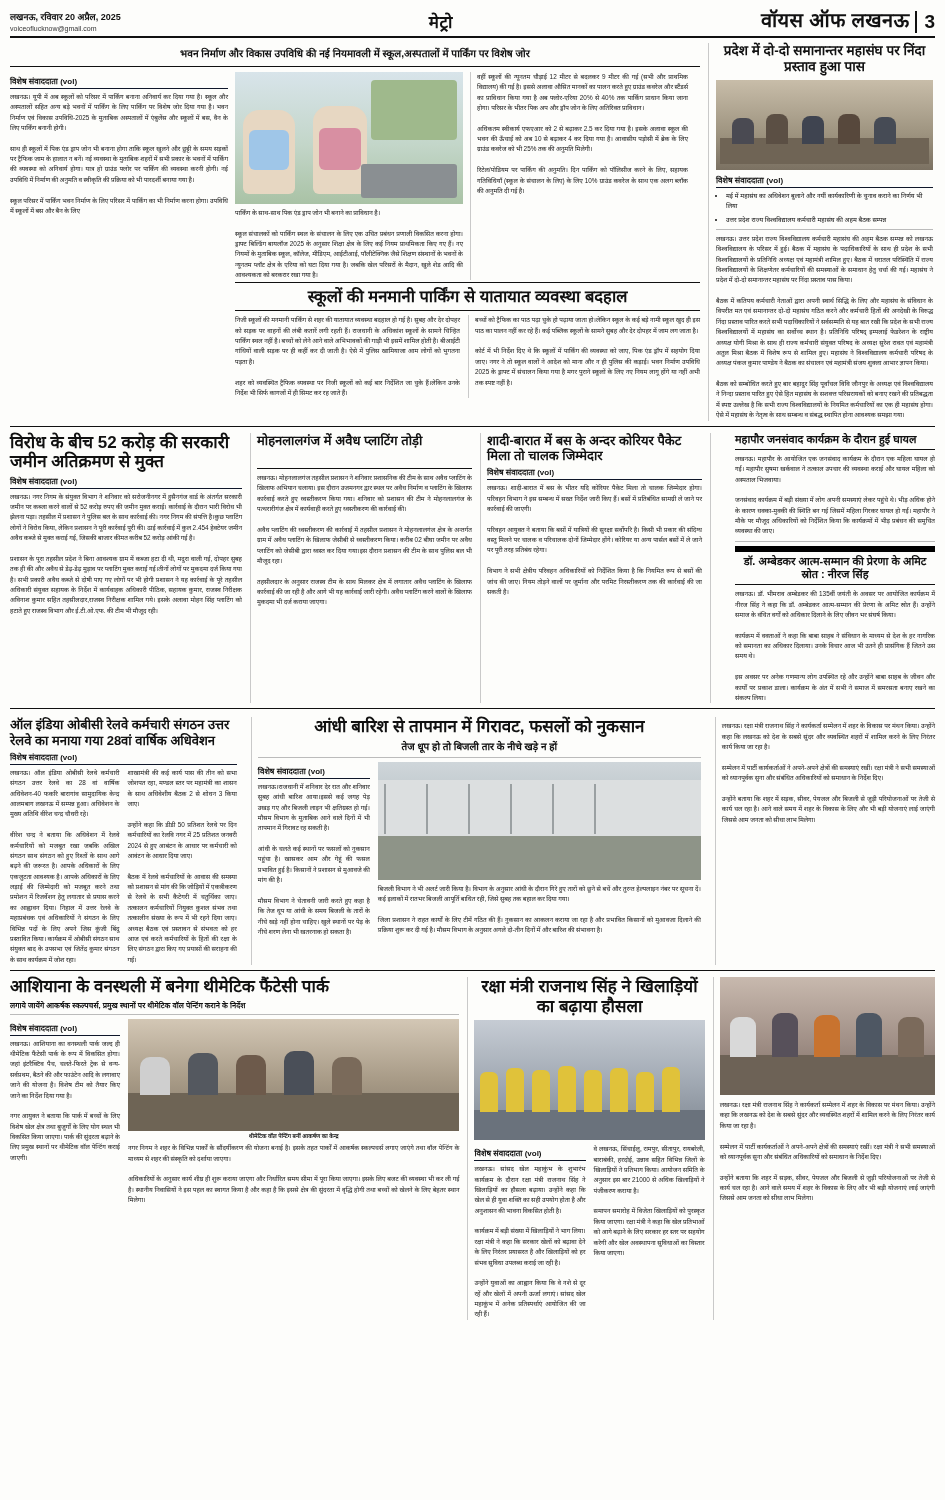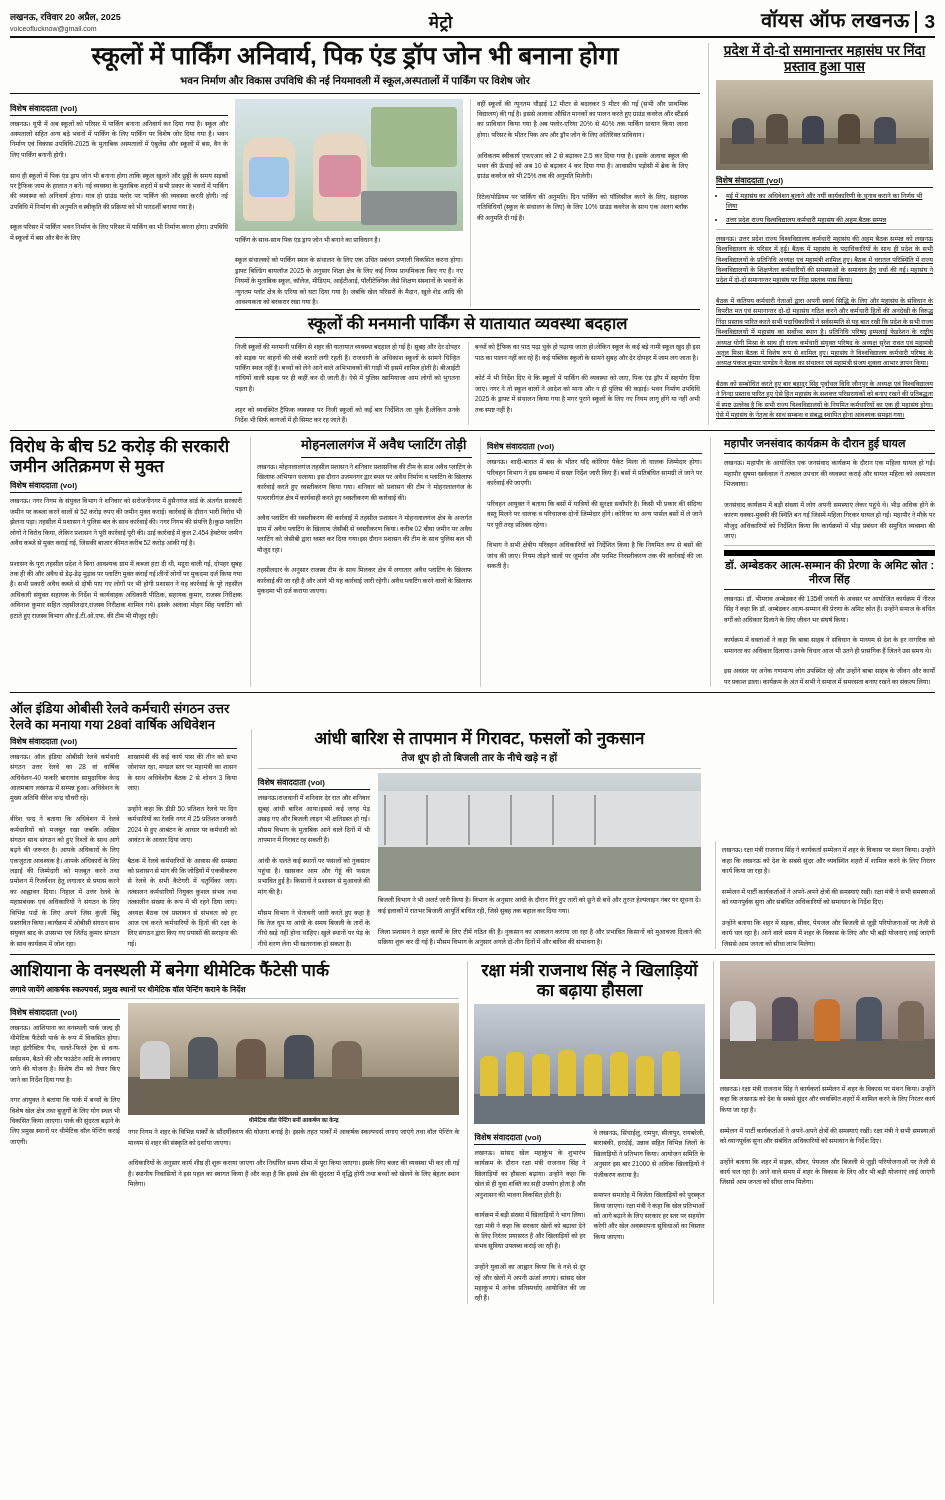--- a/index.html
+++ b/index.html
@@ -35,21 +35,21 @@
   .cols { display:flex; gap:8px; }
   .col { flex:1; }
 
   
   .photo { background:#cfd3cf; position:relative; overflow:hidden; border:0px solid #bbb; }
   .cap { font-size:5.8px; text-align:center; line-height:1.3; padding-top:2px; color:#222; }
 
   
   .top { display:flex; gap:8px; margin-top:5px; }
   .top-main { width:690px; }
-  .top-side { width:225px;text-decoration:underline; }
+  .top-side { width:225px; }
 
   .lead-hl { font-size:24.5px; font-weight:bold; text-align:center; line-height:1.1; }
   .lead-sub { font-size:10.2px; font-weight:bold; text-align:center; margin-top:5px; line-height:1.25; }
 
   .t3 { display:flex; gap:7px; margin-top:5px; }
   .t3 .c { width:218px; }
   .t3 .cmid { width:228px; }
 
   .side-hl { font-size:13.6px; font-weight:bold; line-height:1.18; text-align:center; }
   .bullets { font-size:6.4px; line-height:1.55; }
@@ -60,21 +60,21 @@
 
   
   .band2 { display:flex; gap:8px; margin-top:6px; }
   .b2a { width:232px; } .b2b { width:222px; } .b2c { width:222px; } .b2d { width:225px; }
 
   .hl-lg { font-size:17px; font-weight:bold; line-height:1.15; }
   .hl-md { font-size:13px; font-weight:bold; line-height:1.18; }
   .hl-sm { font-size:11px; font-weight:bold; line-height:1.2; }
 
   
-  .band3 { display:flex; gap:14px; margin-top:8px;align-items:flex-end; }
+  .band3 { display:flex; gap:14px; margin-top:8px; }
 
   
   .band4 { display:flex; gap:8px; margin-top:6px; }
   .photo-room { background:linear-gradient(180deg,#c8bda9 0%,#9d937f 60%,#7b7162 100%); }
   .photo-kids { background:linear-gradient(180deg,#d8e4ea 0%,#c3d6c9 55%,#a9c2a5 100%); }
   .photo-road { background:linear-gradient(180deg,#cfd6da 0%,#b3bcc0 55%,#8e9a8c 100%); }
   .photo-group { background:linear-gradient(180deg,#c6ccd4 0%,#a2aab4 50%,#7d858f 100%); }
   .photo-hall { background:linear-gradient(180deg,#d3c7b5 0%,#a79a86 55%,#83786a 100%); }
   .photo-stage { background:linear-gradient(180deg,#c8b9ae 0%,#a08f86 55%,#7a6b63 100%); }
 
@@ -94,21 +94,20 @@
     <div class="mh-center">मेट्रो</div>
     <div class="mh-right">
       <div class="brand">वॉयस ऑफ लखनऊ</div>
       <div class="pageno">3</div>
     </div>
   </div>
 
   <div class="top">
 
     <div class="top-main">
-      <div class="lead-hl">स्कूलों में पार्किंग अनिवार्य, पिक एंड ड्रॉप जोन भी बनाना होगा</div>
       <div class="lead-sub">भवन निर्माण और विकास उपविधि की नई नियमावली में स्कूल,अस्पतालों में पार्किंग पर विशेष जोर</div>
       <div class="rule"></div>
 
       <div class="t3">
 
         <div class="c">
           <div class="byline">विशेष संवाददाता (vol)</div>
           <div class="body" style="white-space:pre-line">लखनऊ। यूपी में अब स्कूलों को परिसर में पार्किंग बनाना अनिवार्य कर दिया गया है। स्कूल और अस्पतालों सहित अन्य बड़े भवनों में पार्किंग के लिए पार्किंग पर विशेष जोर दिया गया है। भवन निर्माण एवं विकास उपविधि-2025 के मुताबिक अस्पतालों में एंबुलेंस और स्कूलों में बस, वैन के लिए पार्किंग बनानी होगी।
 
 साथ ही स्कूलों में पिक एंड ड्राप जोन भी बनाना होगा ताकि स्कूल खुलने और छुट्टी के समय सड़कों पर ट्रैफिक जाम के हालात न बनें। नई व्यवस्था के मुताबिक शहरों में सभी प्रकार के भवनों में पार्किंग की व्यवस्था को अनिवार्य होगा। यात्र हो ग्राउंड फ्लोर पर पार्किंग की व्यवस्था करनी होगी। नई उपविधि में निर्माण की अनुमति व स्वीकृति की प्रक्रिया को भी पारदर्शी बनाया गया है।
@@ -187,38 +186,39 @@
 
     <div class="b2a">
       <div class="hl-lg">विरोध के बीच 52 करोड़ की सरकारी जमीन अतिक्रमण से मुक्त</div>
       <div class="byline">विशेष संवाददाता (vol)</div>
       <div class="body" style="white-space:pre-line">लखनऊ। नगर निगम के संयुक्त विभाग ने शनिवार को सरोजनीनगर में हुसैनगंज वार्ड के अंतर्गत सरकारी जमीन पर कब्जा करने वालों से 52 करोड़ रुपए की जमीन मुक्त कराई। कार्रवाई के दौरान भारी विरोध भी झेलना पड़ा। तहसील में प्रशासन ने पुलिस बल के साथ कार्रवाई की। नगर निगम की संपत्ति है।कुछ प्लाटिंग लोगों ने विरोध किया, लेकिन प्रशासन ने पूरी कार्रवाई पूरी की। ढाई कार्रवाई में कुल 2.454 हेक्टेयर जमीन अवैध कब्जे से मुक्त कराई गई, जिसकी बाजार कीमत करीब 52 करोड़ आंकी गई है।
 
 प्रशासन के पूरा तहसील प्रदेश ने बिना आवश्यक ग्राम में कब्जा हटा दी थी, मदुरा वाली गई, दोपहर सुबह तक ही की और अवैध से डेढ़-डेढ़ मुड़ाव पर प्लाटिंग मुक्त कराई गई।तीनों लोगों पर मुकदमा दर्ज किया गया है। सभी प्रकारी अवैध कब्जे से दोषी पाए गए लोगों पर भी होगी प्रशासन ने यह कार्रवाई के पूरे तहसील अधिकारी संयुक्त सहायक के निर्देश में कार्यवाहक अधिकारी पीठिक, सहायक कुमार, राजस्व निरीक्षक अविनाश कुमार सहित तहसीलदार,राजस्व निरीक्षक शामिल गये। इसके अलावा मोहन सिंह प्लाटिंग को हटाते हुए राजस्व विभाग और ई.टी.ओ.एफ. की टीम भी मौजूद रही।</div>
     </div>
 
     <div class="b2b vline" style="padding-left:6px;">
-      <div class="hl-md" style="border-bottom:1px solid #111;padding-bottom:4px;margin-left:44px;">मोहनलालगंज में अवैध प्लाटिंग तोड़ी</div>
+      <div class="hl-md" style="border-bottom:1px solid #111;padding-bottom:20px;">मोहनलालगंज में अवैध प्लाटिंग तोड़ी</div>
       <div class="body" style="white-space:pre-line;margin-top:4px;">लखनऊ। मोहनलालगंज तहसील प्रशासन ने शनिवार प्रशासनिक की टीम के साथ अवैध प्लाटिंग के खिलाफ अभियान चलाया। इस दौरान उजमनगर द्वार स्थल पर अवैध निर्माण व प्लाटिंग के खिलाफ कार्रवाई करते हुए ध्वस्तीकरण किया गया। शनिवार को प्रशासन की टीम ने मोहनलालगंज के पत्थरारीगंज क्षेत्र में कार्यवाही करते हुए ध्वस्तीकरण की कार्रवाई की।
 
 अवैध प्लाटिंग की ध्वस्तीकरण की कार्रवाई में तहसील प्रशासन ने मोहनलालगंज क्षेत्र के अन्तर्गत ग्राम में अवैध प्लाटिंग के खिलाफ जेसीबी से ध्वस्तीकरण किया। करीब 02 बीघा जमीन पर अवैध प्लाटिंग को जेसीबी द्वारा ध्वस्त कर दिया गया।इस दौरान प्रशासन की टीम के साथ पुलिस बल भी मौजूद रहा।
 
 तहसीलदार के अनुसार राजस्व टीम के साथ मिलकर क्षेत्र में लगातार अवैध प्लाटिंग के खिलाफ कार्रवाई की जा रही है और आगे भी यह कार्रवाई जारी रहेगी। अवैध प्लाटिंग करने वालों के खिलाफ मुकदमा भी दर्ज कराया जाएगा।</div>
     </div>
 
     <div class="b2c vline" style="padding-left:6px;">
+      <div class="hl-md">शादी-बारात में बस के अन्दर कोरियर पैकेट मिला तो चालक जिम्मेदार</div>
       <div class="byline">विशेष संवाददाता (vol)</div>
       <div class="body" style="white-space:pre-line">लखनऊ। शादी-बारात में बस के भीतर यदि कोरियर पैकेट मिला तो चालक जिम्मेदार होगा। परिवहन विभाग ने इस सम्बन्ध में सख्त निर्देश जारी किए हैं। बसों में प्रतिबंधित सामग्री ले जाने पर कार्रवाई की जाएगी।
 
 परिवहन आयुक्त ने बताया कि बसों में यात्रियों की सुरक्षा सर्वोपरि है। किसी भी प्रकार की संदिग्ध वस्तु मिलने पर चालक व परिचालक दोनों जिम्मेदार होंगे। कोरियर या अन्य पार्सल बसों में ले जाने पर पूरी तरह प्रतिबंध रहेगा।
 
 विभाग ने सभी क्षेत्रीय परिवहन अधिकारियों को निर्देशित किया है कि नियमित रूप से बसों की जांच की जाए। नियम तोड़ने वालों पर जुर्माना और परमिट निरस्तीकरण तक की कार्रवाई की जा सकती है।</div>
     </div>
 
-    <div class="b2d vline" style="padding-left:13px;">
+    <div class="b2d vline" style="padding-left:24px;">
       <div class="hl-sm" style="border-bottom:1px solid #111;padding-bottom:3px;">महापौर जनसंवाद कार्यक्रम के दौरान हुई घायल</div>
       <div class="body" style="white-space:pre-line;margin-top:4px;">लखनऊ। महापौर के आयोजित एक जनसंवाद कार्यक्रम के दौरान एक महिला घायल हो गईं। महापौर सुषमा खर्कवाल ने तत्काल उपचार की व्यवस्था कराई और घायल महिला को अस्पताल भिजवाया।
 
 जनसंवाद कार्यक्रम में बड़ी संख्या में लोग अपनी समस्याएं लेकर पहुंचे थे। भीड़ अधिक होने के कारण धक्का-मुक्की की स्थिति बन गई जिसमें महिला गिरकर घायल हो गईं। महापौर ने मौके पर मौजूद अधिकारियों को निर्देशित किया कि कार्यक्रमों में भीड़ प्रबंधन की समुचित व्यवस्था की जाए।</div>
       <div class="thinrule"></div>
       <div class="hl-sm center" style="border-top:6px solid #000000;border-bottom:1px solid #111;padding:3px 0;">डॉ. अम्बेडकर आत्म-सम्मान की प्रेरणा के अमिट स्रोत : नीरज सिंह</div>
       <div class="body" style="white-space:pre-line;margin-top:4px;">लखनऊ। डॉ. भीमराव अम्बेडकर की 135वीं जयंती के अवसर पर आयोजित कार्यक्रम में नीरज सिंह ने कहा कि डॉ. अम्बेडकर आत्म-सम्मान की प्रेरणा के अमिट स्रोत हैं। उन्होंने समाज के वंचित वर्गों को अधिकार दिलाने के लिए जीवन भर संघर्ष किया।
 
 कार्यक्रम में वक्ताओं ने कहा कि बाबा साहब ने संविधान के माध्यम से देश के हर नागरिक को समानता का अधिकार दिलाया। उनके विचार आज भी उतने ही प्रासंगिक हैं जितने उस समय थे।
 

